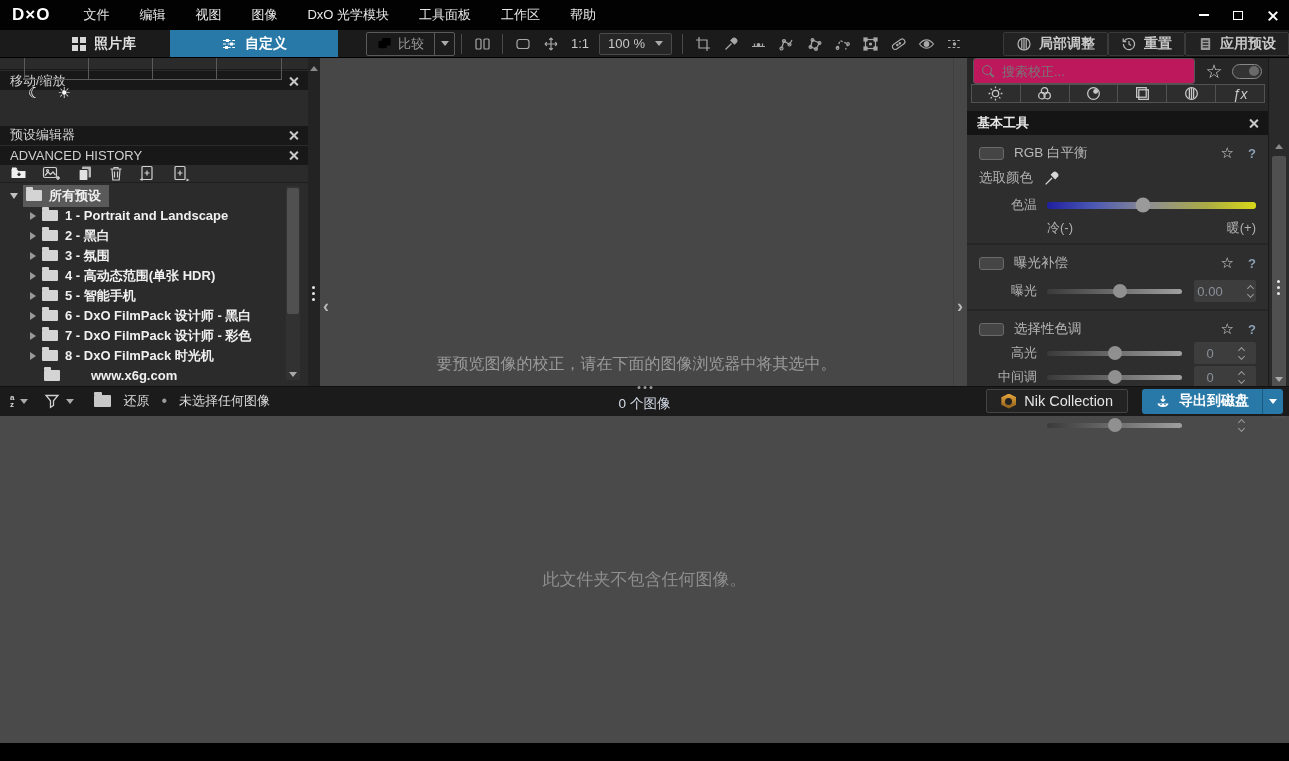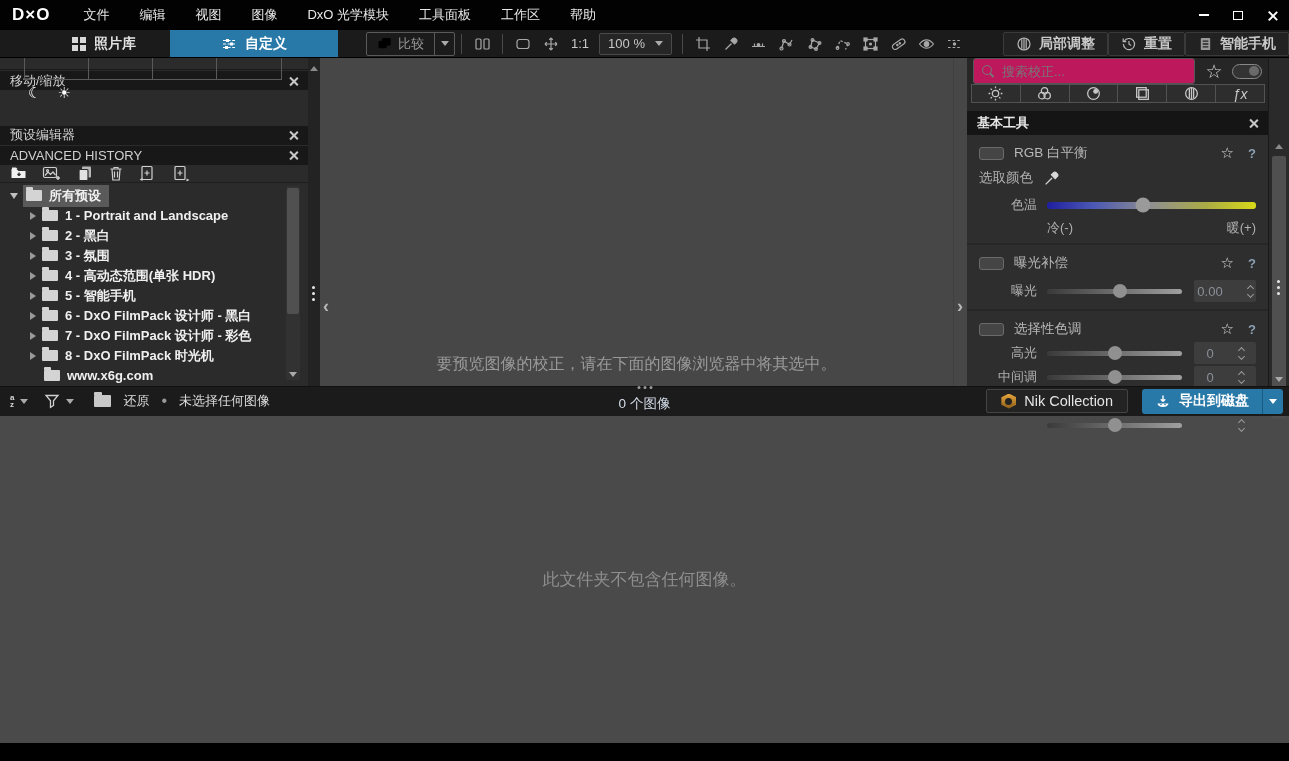--- a/index.html
+++ b/index.html
@@ -55,21 +55,21 @@
   .xicon { position:relative; width:10px; height:10px; display:inline-block; }
   .xicon::before,.xicon::after { content:""; position:absolute; left:4.5px; top:0; width:1.5px; height:11px; background:#c8c8c8; }
   .xicon::before { transform:rotate(45deg); } .xicon::after { transform:rotate(-45deg); }
   .mzbody { height:154px; background:#2b2b2b; }
   .ptools { height:31px; background:#2b2b2b; border-bottom:1px solid #1e1e1e; display:flex; align-items:center; gap:14px; padding:0 10px; }
   .ptools svg { fill:none; stroke:#cfcfcf; stroke-width:1.2; }
   .tree { flex:1; position:relative; padding-top:3px; }
   .trow { height:20px; display:flex; align-items:center; font-size:13px; font-weight:bold; color:#f0f0f0; }
   .trow .tri-r { width:0; height:0; border-left:6px solid #9a9a9a; border-top:4.5px solid transparent; border-bottom:4.5px solid transparent; margin:0 6px 0 0; }
   .trow .tri-dn { width:0; height:0; border-top:6px solid #c0c0c0; border-left:4.5px solid transparent; border-right:4.5px solid transparent; margin:0 5px 0 0; }
-  .ind0 { padding-left:10px; } .ind1 { padding-left:30px; } .ind1b { padding-left:44px; }
+  .ind0 { padding-left:10px; } .ind1 { padding-left:30px; } .ind1b { padding-left:44px;gap:24px; }
   .fld { width:16px; height:11px; background:#d4d4d4; border-radius:1px; position:relative; display:inline-block; margin-right:7px; flex:0 0 16px; }
   .fld::before { content:""; position:absolute; top:-3px; left:0; width:7px; height:3px; background:#d4d4d4; border-radius:1px 1px 0 0; }
   .selwrap { display:flex; align-items:center; background:#5a5a5a; padding:2px 8px 2px 3px; }
   .treescroll { position:absolute; right:8px; top:3px; bottom:6px; width:14px; background:#323232; border-radius:2px; }
   .treescroll .thumb { position:absolute; left:1px; right:1px; top:2px; height:126px; background:#505050; border-radius:2px; }
   .treescroll .arr { position:absolute; left:3px; bottom:3px; }
   .dots3v { position:absolute; display:flex; flex-direction:column; gap:3px; }
   .dots3v i { width:3px; height:3px; background:#e8e8e8; border-radius:50%; }
 
   
@@ -326,21 +326,21 @@
           <path d="M2.2 2.6v3h3"></path>
           <path d="M8 5v3.2l2.2 1.4"></path>
         </svg>
       <span>重置</span>
     </div>
     <div class="rbtn">
       <svg width="15" height="16" viewBox="0 0 16 16">
           <rect x="3" y="1.5" width="10" height="13" rx="1" fill="#9a9a9a" stroke="none"></rect>
           <path d="M5 5h6M5 8h6M5 11h6" stroke="#222" stroke-width="1.4"></path>
         </svg>
-      <span>智能手机</span>
+      <span>应用预设</span>
     </div>
   </div>
 
   <div class="main">
 
     <div class="leftpanel">
       <div class="histoarea">
         <div class="histobox">
             <i></i>
             <i></i>

